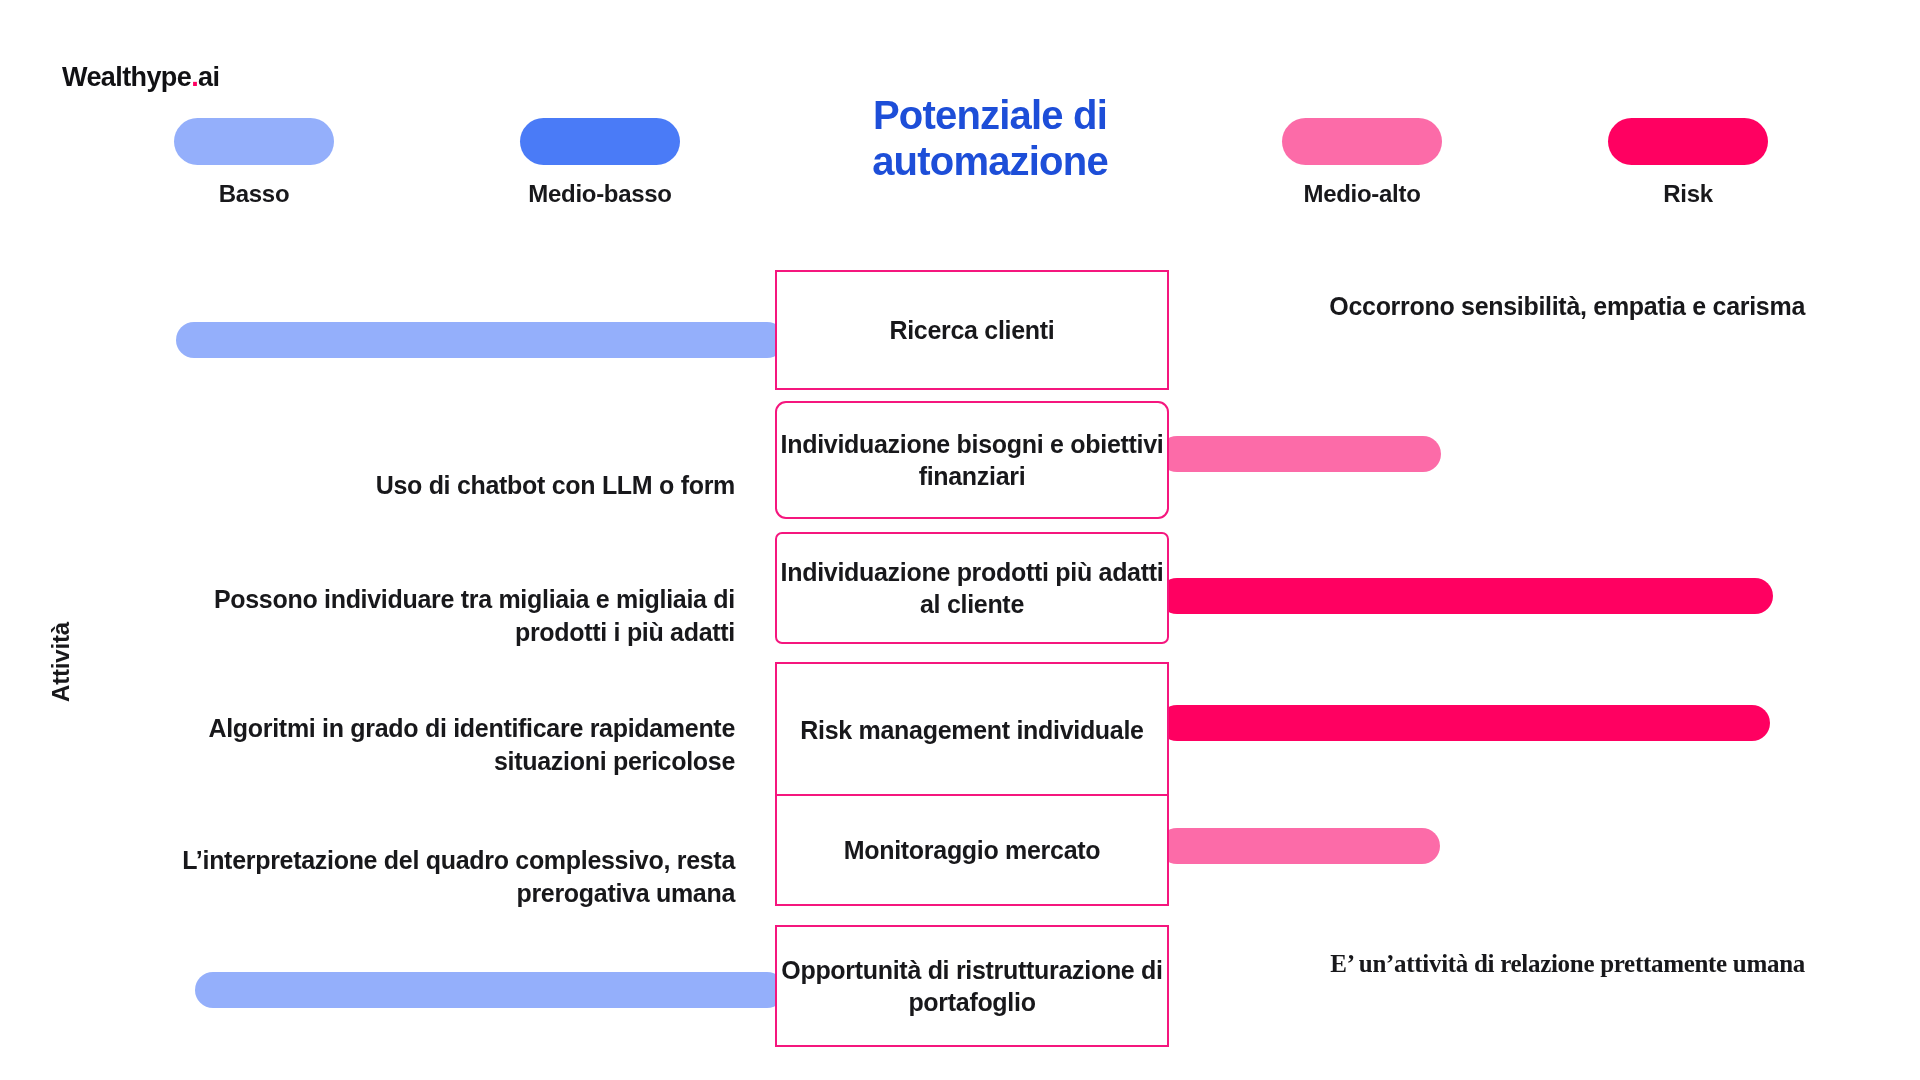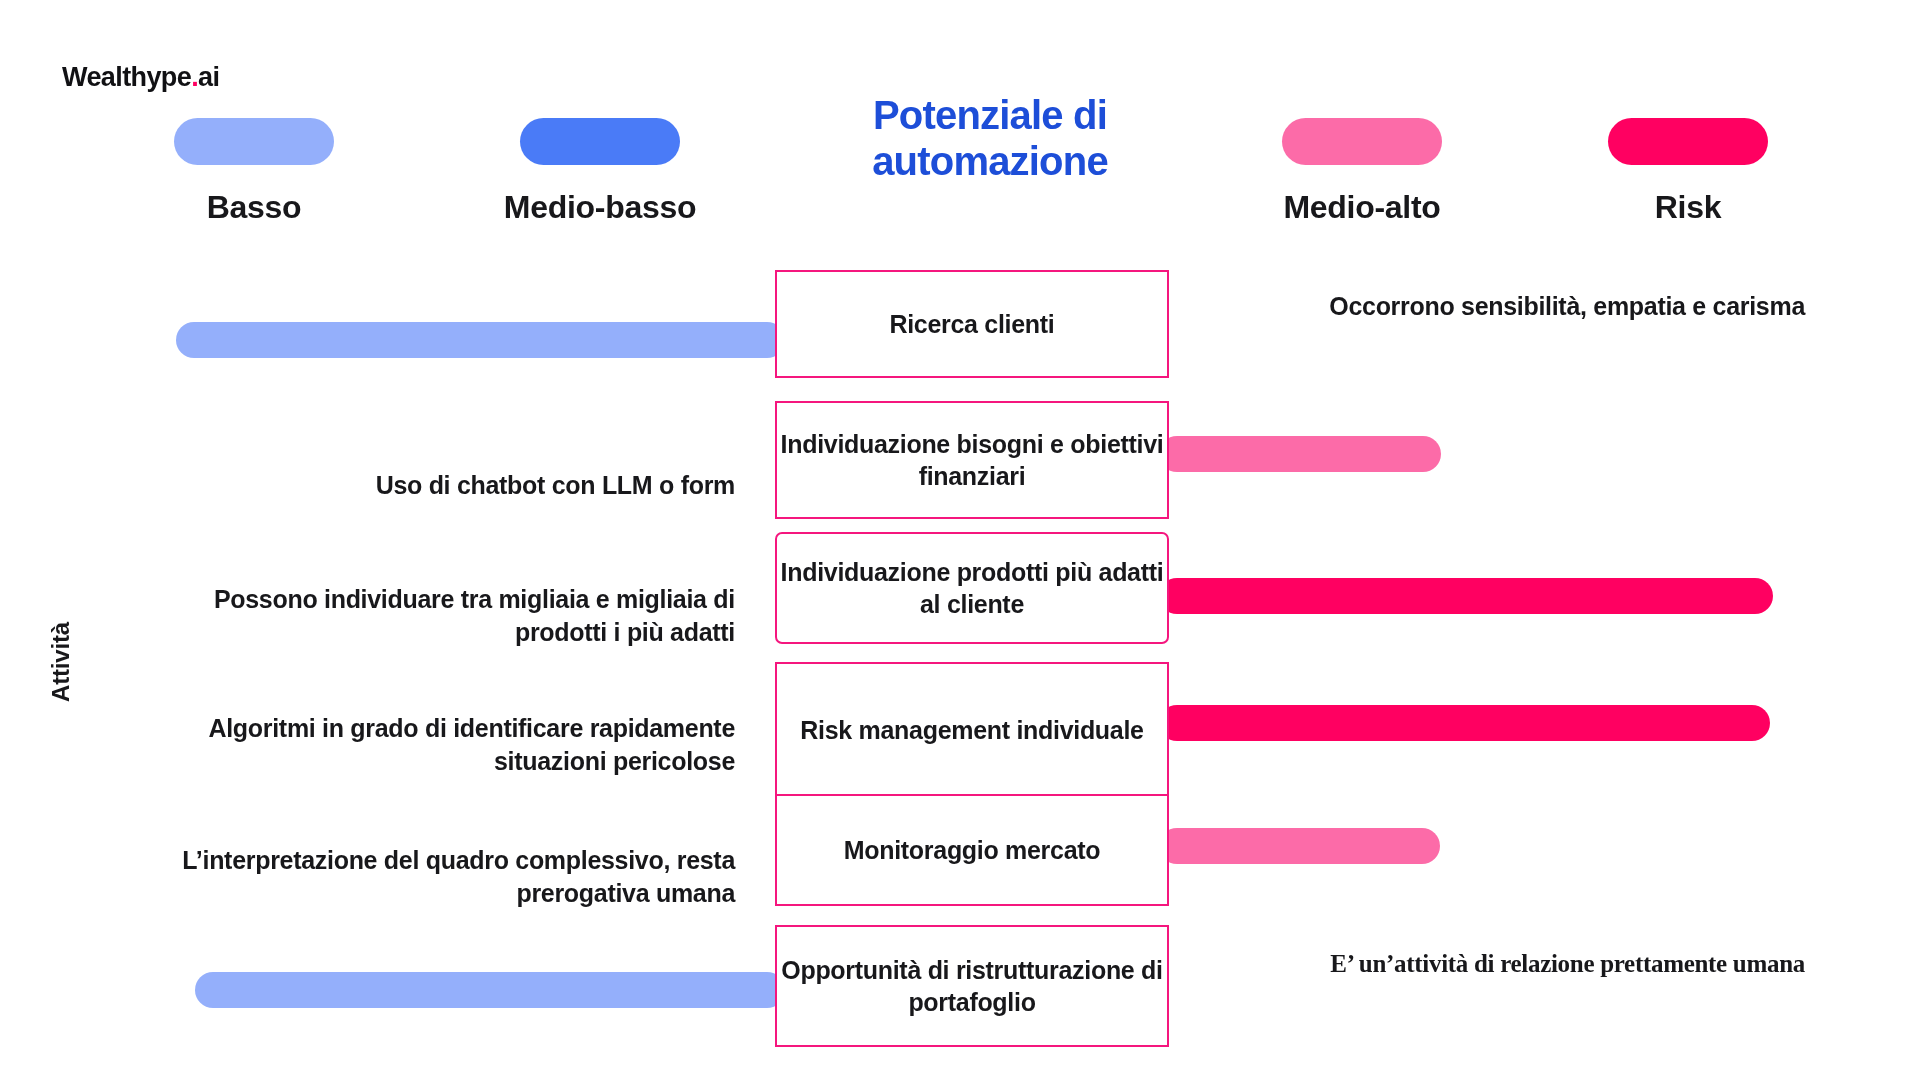--- a/index.html
+++ b/index.html
@@ -51,22 +51,22 @@
     text-align: center;
     width: 220px;
   }
   .legend-pill {
     width: 160px;
     height: 47px;
     border-radius: 24px;
     margin: 0 auto;
   }
   .legend-label {
-    margin-top: 24px;
-    font-size: 32px;
+    margin-top: 15px;
+    font-size: 24px;
     font-weight: 700;
     letter-spacing: -0.3px;
     color: #18181b;
     white-space: nowrap;
   }
   #legend-0 { left: 144px;  top: 118px; }
   #legend-1 { left: 490px;  top: 118px; }
   #legend-2 { left: 1252px; top: 118px; }
   #legend-3 { left: 1578px; top: 118px; }
 
@@ -153,28 +153,28 @@
 <div class="legend-item" id="legend-3">
   <div class="legend-pill" style="background: rgb(255, 0, 97);"></div>
   <div class="legend-label">Risk</div>
 </div>
 
 <div class="axis-label-y">Attività</div>
 
 <div id="plot-area">
     <div class="row" style="top: 0px;">
       <div class="bar" style="background: rgb(148, 175, 251); top: 322px; left: 176px; width: 609px;"></div>
-      <div class="center-box" style="top: 270px; height: 108px;">
+      <div class="center-box" style="top: 270px; height: 120px;">
         <span>Ricerca clienti</span>
       </div>
       <div class="annotation right" style="top: 290px;">Occorrono sensibilità, empatia e carisma</div>
     </div>
     <div class="row" style="top: 0px;">
       <div class="bar" style="background: rgb(252, 107, 168); top: 436px; left: 1159px; width: 282px;"></div>
-      <div class="center-box" style="top: 401px; height: 118px;">
+      <div class="center-box" style="top: 401px; height: 118px; border-radius: 11px;">
         <span>Individuazione bisogni e obiettivi finanziari</span>
       </div>
       <div class="annotation left" style="top: 440px;">Uso  di chatbot con LLM o form</div>
     </div>
     <div class="row" style="top: 0px;">
       <div class="bar" style="background: rgb(255, 0, 97); top: 578px; left: 1159px; width: 614px;"></div>
       <div class="center-box" style="top: 532px; height: 112px; border-radius: 7px;">
         <span>Individuazione prodotti più adatti al cliente</span>
       </div>
       <div class="annotation left" style="top: 554px;">Possono individuare tra migliaia e migliaia di prodotti i più adatti</div>

